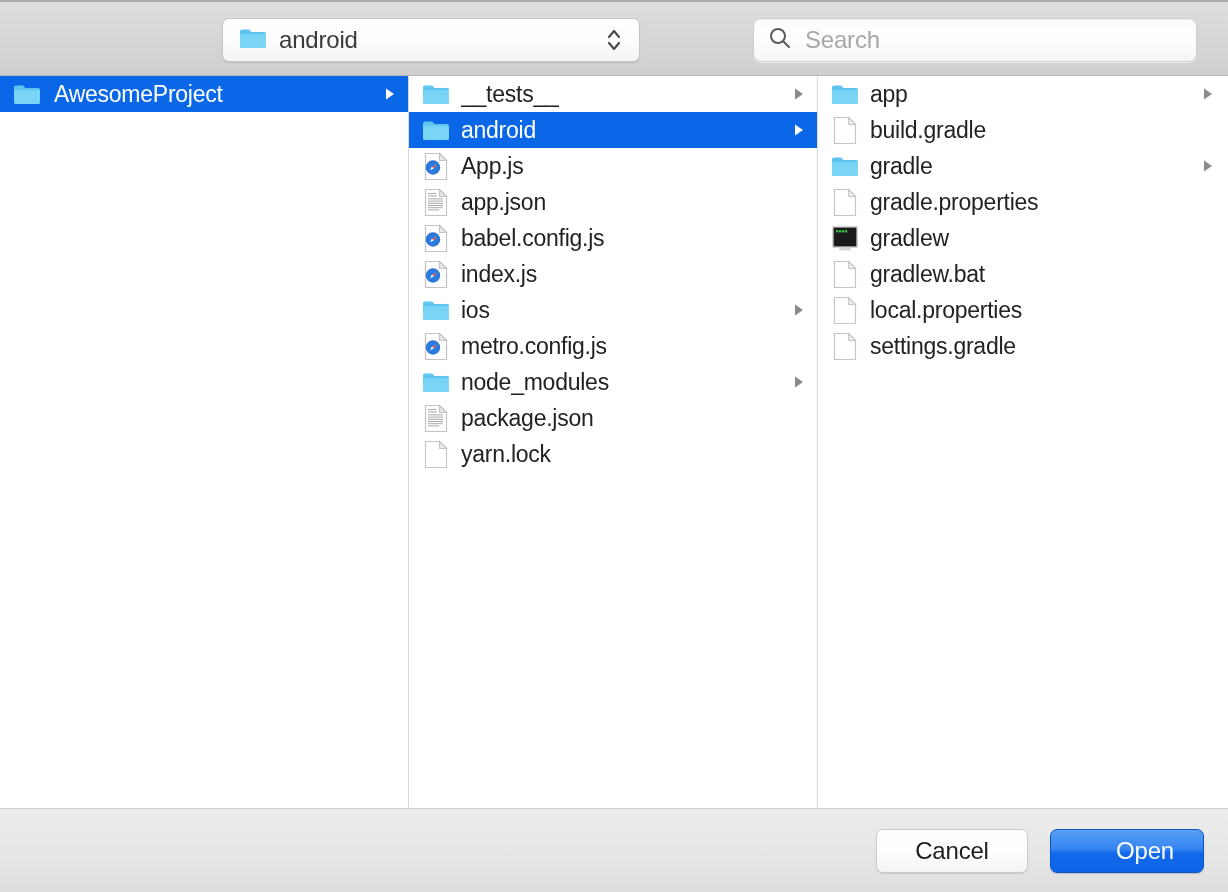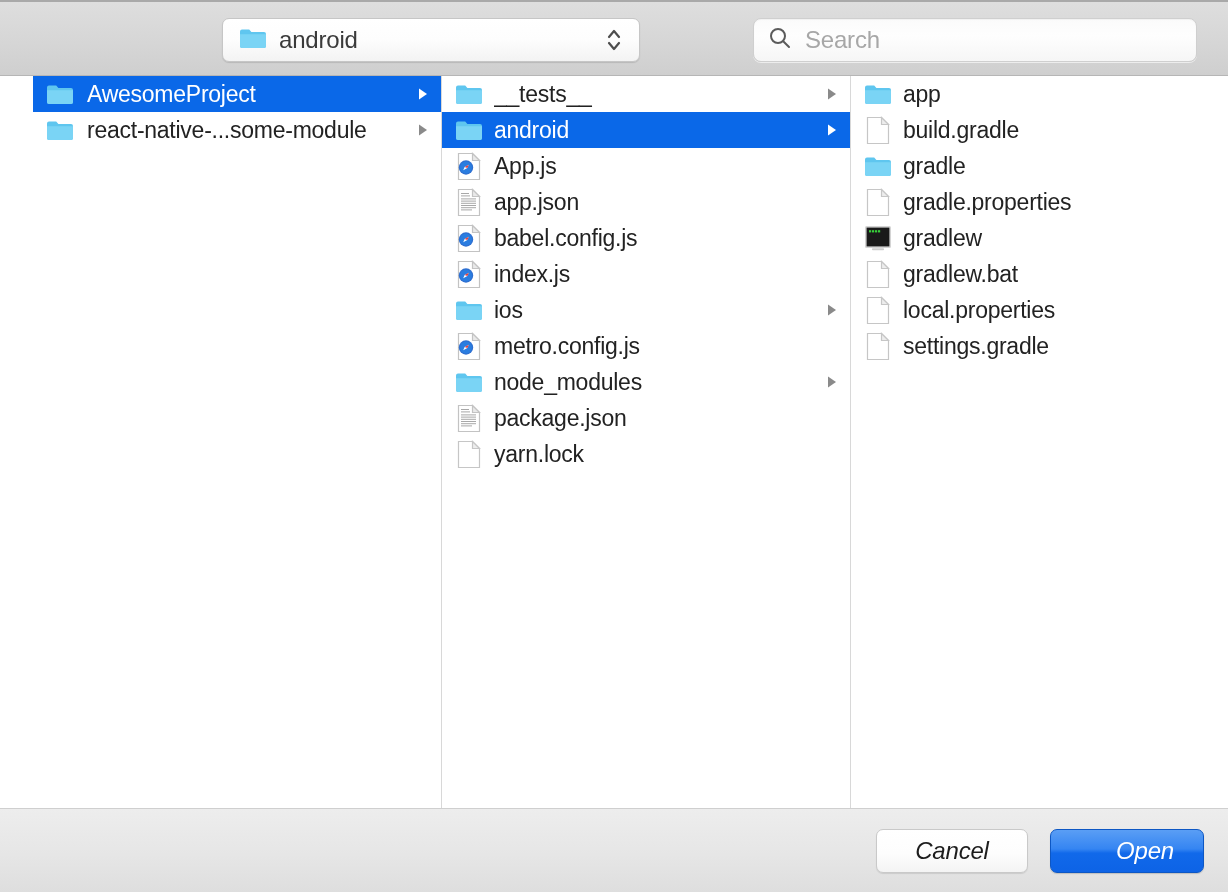--- a/index.html
+++ b/index.html
@@ -92,21 +92,20 @@
   .search-field input::placeholder { color: #a7a7a7; }
 
   
   .browser {
     flex: 1 1 auto;
     display: flex;
     background: #ffffff;
     overflow: hidden;
     position: relative;
     height: 732px;
-    padding-left: 33px;
   }
   .column {
     height: 100%;
     background: #ffffff;
     border-right: 1px solid #d8d8d8;
     overflow: hidden;
     position: relative;
   }
   .col-1 { flex: 0 0 409px; }
   .col-2 { flex: 0 0 409px; }
@@ -150,21 +149,20 @@
   .footer {
     flex: 0 0 84px;
     height: 84px;
     background: linear-gradient(to bottom, #ededed 0%, #e6e6e6 55%, #dedede 100%);
     border-top: 1px solid #cfcfcf;
     display: flex;
     align-items: center;
     justify-content: flex-end;
     padding-right: 24px;
     gap: 22px;
-    font-style: italic;
   }
   .btn {
     font-family: "Liberation Sans", sans-serif;
     font-size: 24px;
     letter-spacing: -0.2px;
     border-radius: 7px;
     height: 44px;
     min-width: 152px;
     display: flex;
     align-items: center;
@@ -230,34 +228,20 @@
               <path d="M1 7.2h26v11.9a2 2 0 0 1-2 2H3a2 2 0 0 1-2-2z" fill="#7ad4f5"></path>
             </svg>
           </span>
           <span class="name">AwesomeProject</span>
           <span class="arrow">
             <svg width="12" height="14" viewBox="0 0 12 14">
               <path d="M2 1.5 L10 7 L2 12.5z" fill="#ffffff"></path>
             </svg>
           </span>
         </div>
-        <div class="row">
-          <span class="ico">
-            <svg width="28" height="22" viewBox="0 0 28 22">
-              <path d="M1 4.5a2 2 0 0 1 2-2h7.2l2.2 2.6H25a2 2 0 0 1 2 2v12a2 2 0 0 1-2 2H3a2 2 0 0 1-2-2z" fill="#5fc6ef"></path>
-              <path d="M1 7.2h26v11.9a2 2 0 0 1-2 2H3a2 2 0 0 1-2-2z" fill="#7ad4f5"></path>
-            </svg>
-          </span>
-          <span class="name">react-native-...some-module</span>
-          <span class="arrow">
-            <svg width="12" height="14" viewBox="0 0 12 14">
-              <path d="M2 1.5 L10 7 L2 12.5z" fill="#8a8a8a"></path>
-            </svg>
-          </span>
-        </div>
       </div>
     <div class="column col-2">
         <div class="row">
           <span class="ico">
             <svg width="28" height="22" viewBox="0 0 28 22">
               <path d="M1 4.5a2 2 0 0 1 2-2h7.2l2.2 2.6H25a2 2 0 0 1 2 2v12a2 2 0 0 1-2 2H3a2 2 0 0 1-2-2z" fill="#5fc6ef"></path>
               <path d="M1 7.2h26v11.9a2 2 0 0 1-2 2H3a2 2 0 0 1-2-2z" fill="#7ad4f5"></path>
             </svg>
           </span>
           <span class="name">__tests__</span>

